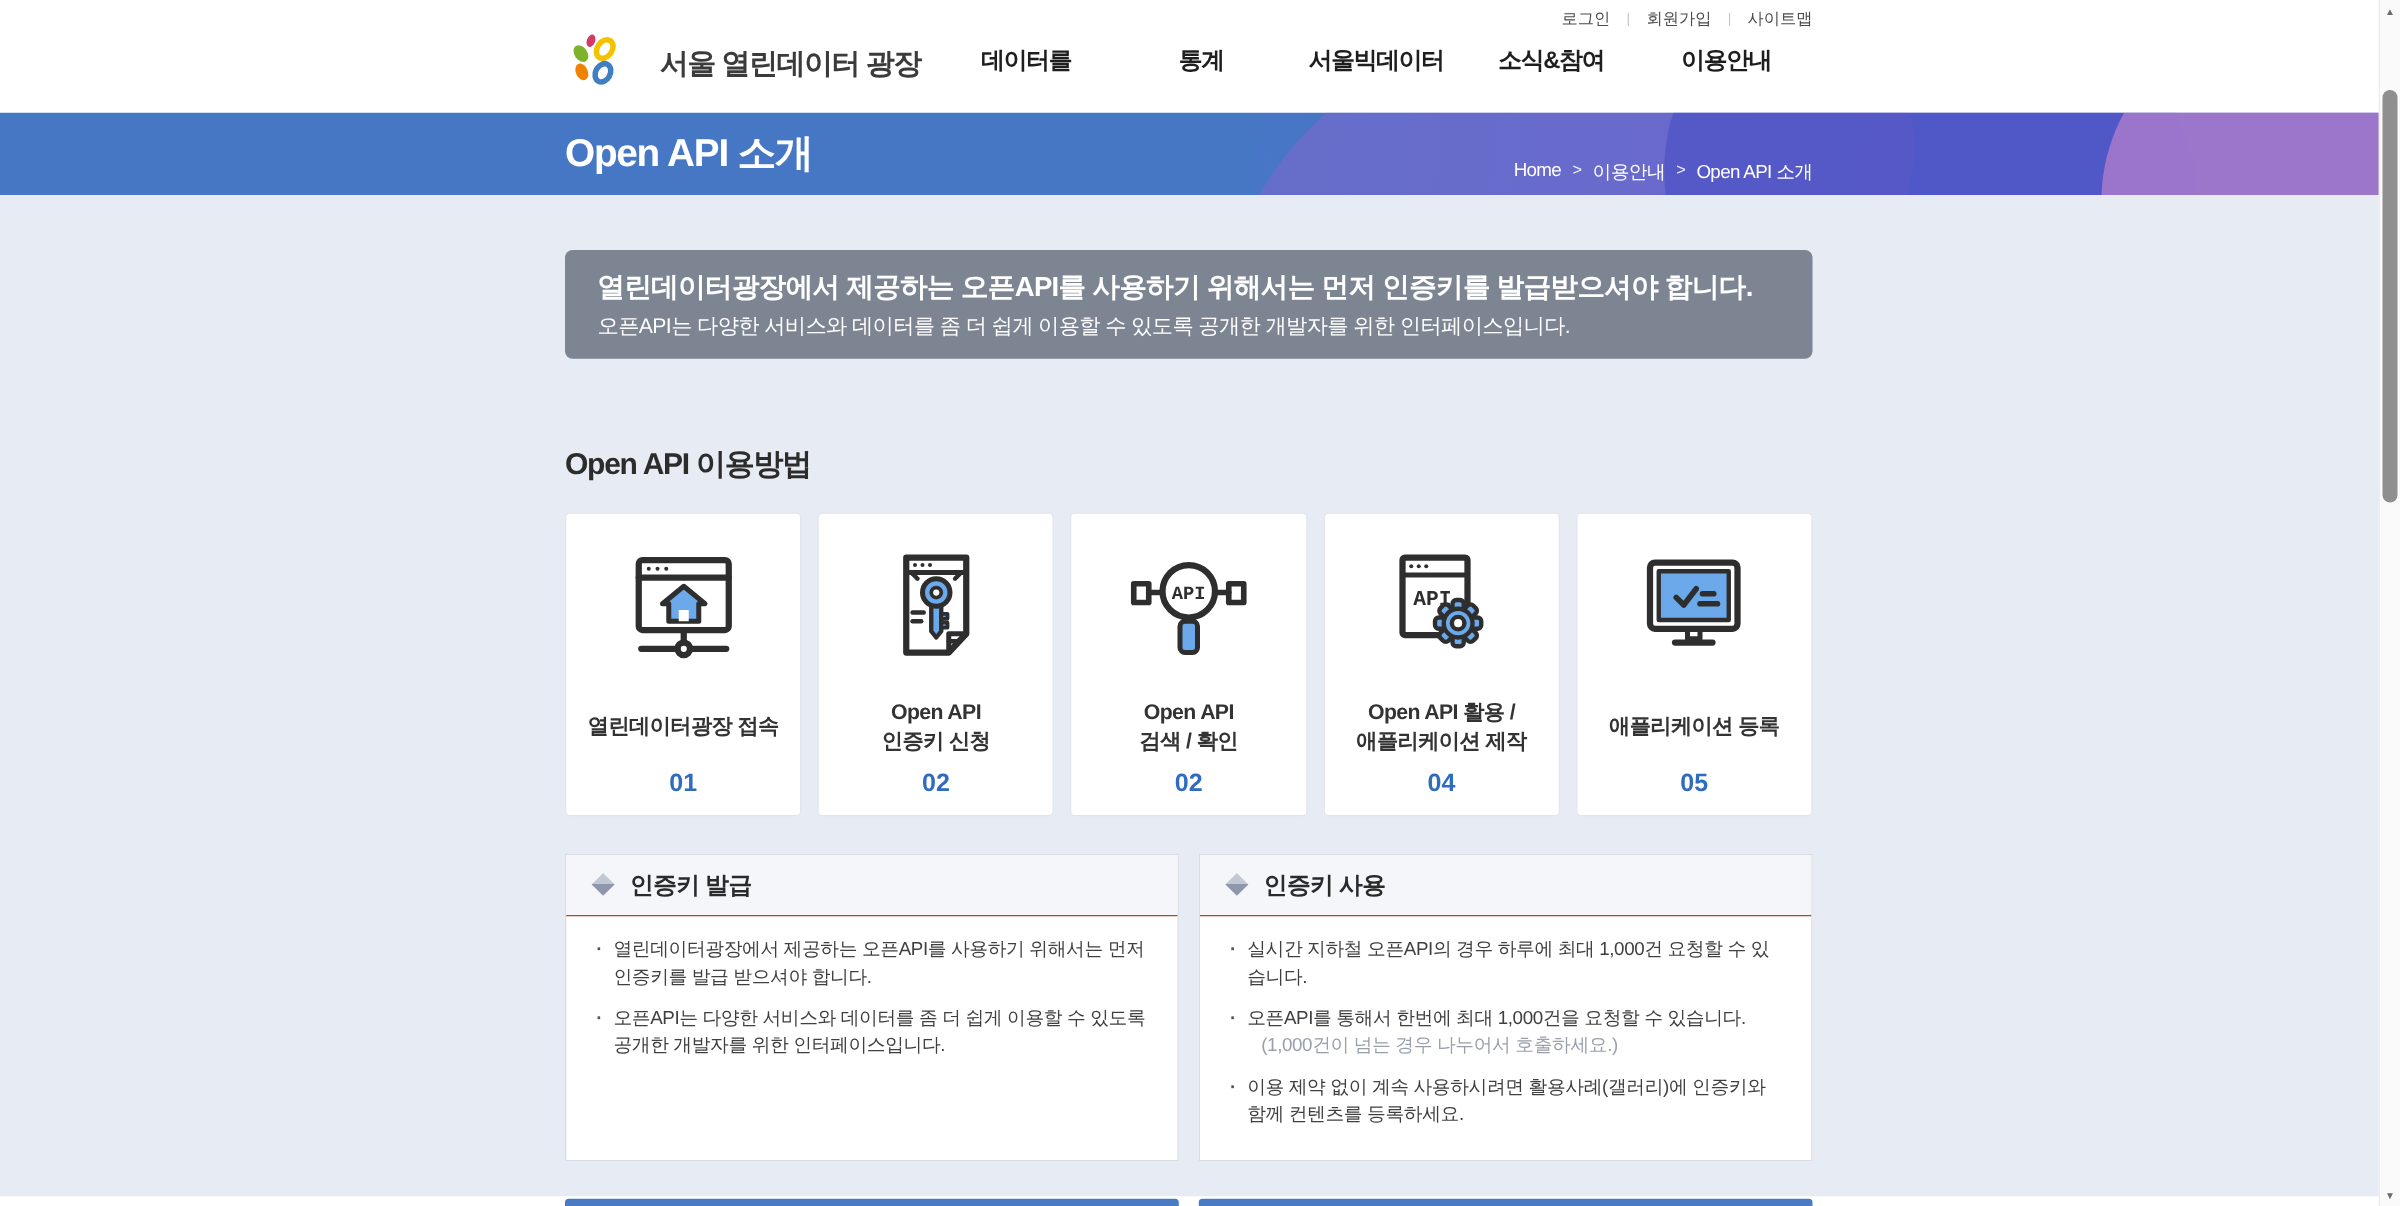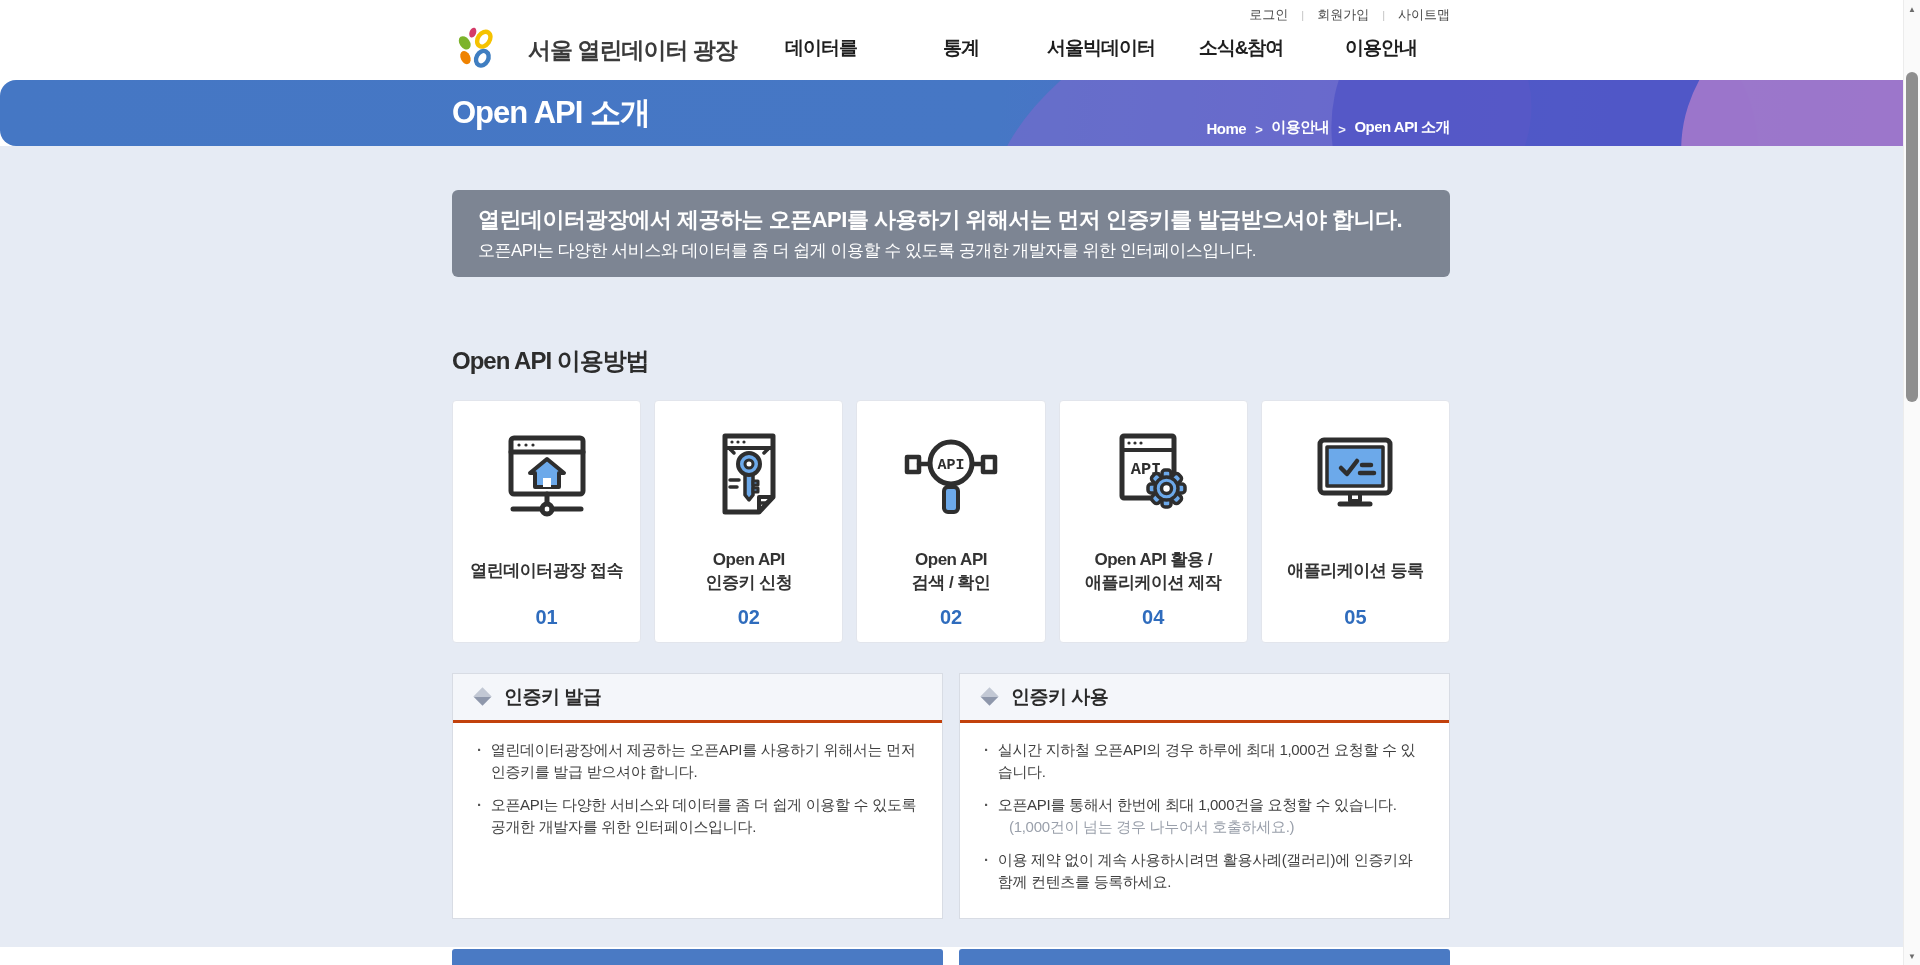--- a/index.html
+++ b/index.html
@@ -5,39 +5,39 @@
   * { box-sizing: border-box; margin: 0; padding: 0; }
   html,body { width:1920px; height:965px; }
   body {
     font-family: "Liberation Sans", "DejaVu Sans", sans-serif;
     background:#ffffff; overflow:hidden; position:relative;
     -webkit-font-smoothing: antialiased;
   }
   .container { width:998px; margin-left:452px; position:relative; }
 
   
-  .header { height:80px; background:#fff; position:relative; z-index:2; }
+  .header { height:90px; background:#fff; position:relative; z-index:2; }
   .utility { position:absolute; top:4px; right:0; display:flex; align-items:center; font-size:13px; color:#4a4a4a; }
   .utility .u-link { cursor:pointer; padding:2px 0; }
   .utility .u-sep { color:#c3c3c3; padding:0 13px; font-size:11px; }
   .logo-row { position:absolute; left:0; top:26px; display:flex; align-items:center; cursor:pointer;gap:20px; }
   .logo-text { font-size:23px; font-weight:700; color:#3b3b3b; margin-left:10px; letter-spacing:-1px; }
   .nav { position:absolute; left:299px; top:35px; display:flex; }
   .nav-item { width:140px; text-align:center; font-size:19px; font-weight:700; color:#1e1e1e; letter-spacing:-1px; cursor:pointer; }
 
   
   .banner { height:66px; position:relative; overflow:hidden;
-    background:linear-gradient(96deg,#4577c4 0%,#4677c5 52%,#4f6cca 70%,#5a5fc9 100%);border-radius:16px; }
+    background:linear-gradient(96deg,#4577c4 0%,#4677c5 52%,#4f6cca 70%,#5a5fc9 100%); }
   .banner .shape { position:absolute; border-radius:50%; }
   .shape-1 { width:560px; height:340px; left:980px; top:-90px; background:#7f68cd; opacity:.55; transform:rotate(-18deg); }
   .shape-2 { width:430px; height:360px; left:1330px; top:-120px; background:#4f53c6; opacity:.75; transform:rotate(12deg); }
   .shape-3 { width:420px; height:330px; left:1680px; top:-110px; background:#a379cb; opacity:.9; transform:rotate(-10deg); }
   .banner-inner { height:100%; display:flex; align-items:center; justify-content:space-between; }
   .page-title { font-size:31px; font-weight:700; color:#fff; letter-spacing:-1px; }
-  .breadcrumb { display:flex; align-items:flex-end; font-size:15px; color:#fff; margin-top:28px; letter-spacing:-0.5px;font-weight:bold; }
+  .breadcrumb { display:flex; align-items:flex-start; font-size:15px; color:#fff; margin-top:28px; letter-spacing:-0.5px; }
   .breadcrumb .bc-sep { margin:0 9px; font-size:13px; color:rgba(255,255,255,.9); }
   .breadcrumb .bc-link { cursor:pointer; }
 
   
   .main { height:801px; background:#e6ebf4; }
   .notice { margin-top:0; background:#7d8593; border-radius:6px; padding:15px 26px 14px; }
   .notice-pad { padding-top:44px; }
   .notice .l1 { font-size:22px; font-weight:700; color:#fff; line-height:1.35; margin-bottom:5px; letter-spacing:-0.5px; }
   .notice .l2 { font-size:17px; font-weight:400; color:#fff; line-height:1.35; letter-spacing:-0.5px; }
 
@@ -46,21 +46,21 @@
   .cards { margin-top:23px; display:flex; gap:13px; }
   .card { flex:1; height:243px; background:#fff; border:1px solid #e2e5ec; border-radius:4px;
           display:flex; flex-direction:column; align-items:center; }
   .card-icon { height:146px; display:flex; align-items:center; justify-content:flex-start; }
   .card-label { height:50px; display:flex; flex-direction:column; justify-content:center;
                 text-align:center; font-size:17px; font-weight:700; color:#333; line-height:1.35; letter-spacing:-0.5px; }
   .card-num { margin-top:9px; font-size:20px; font-weight:700; color:#2f6cbd; }
 
   .boxes { margin-top:30px; display:flex; gap:16px; }
   .box { flex:1; background:#fff; border:1px solid #d8dce4; min-height:198px; }
-  .box-header { height:49px; background:#f4f6fa; border-bottom:3px solid #c2410c;
+  .box-header { height:49px; background:#f4f6fa; border-bottom:1px solid #c2410c;
                 display:flex; align-items:center; padding:0 23px; }
   .diamond { width:13px; height:13px; transform:rotate(45deg);
              background:linear-gradient(135deg,#c2c8d4 50%,#8e97ab 50%); margin-right:15px; flex:0 0 auto; }
   .box-title { font-size:19px; font-weight:700; color:#2a2a2a; letter-spacing:-0.5px; }
   .box-body { padding:16px 24px 14px; }
   .bullet-group { margin-bottom:10px; }
   .bullet { display:flex; font-size:15px; color:#3f3f3f; line-height:1.5; letter-spacing:-0.3px; }
   .bullet::before { content:"·"; font-weight:700; color:#555; margin-right:9px; }
   .bullet-sub { font-size:15px; color:#9aa0ab; line-height:1.5; margin-left:25px; letter-spacing:-0.3px; }
 

